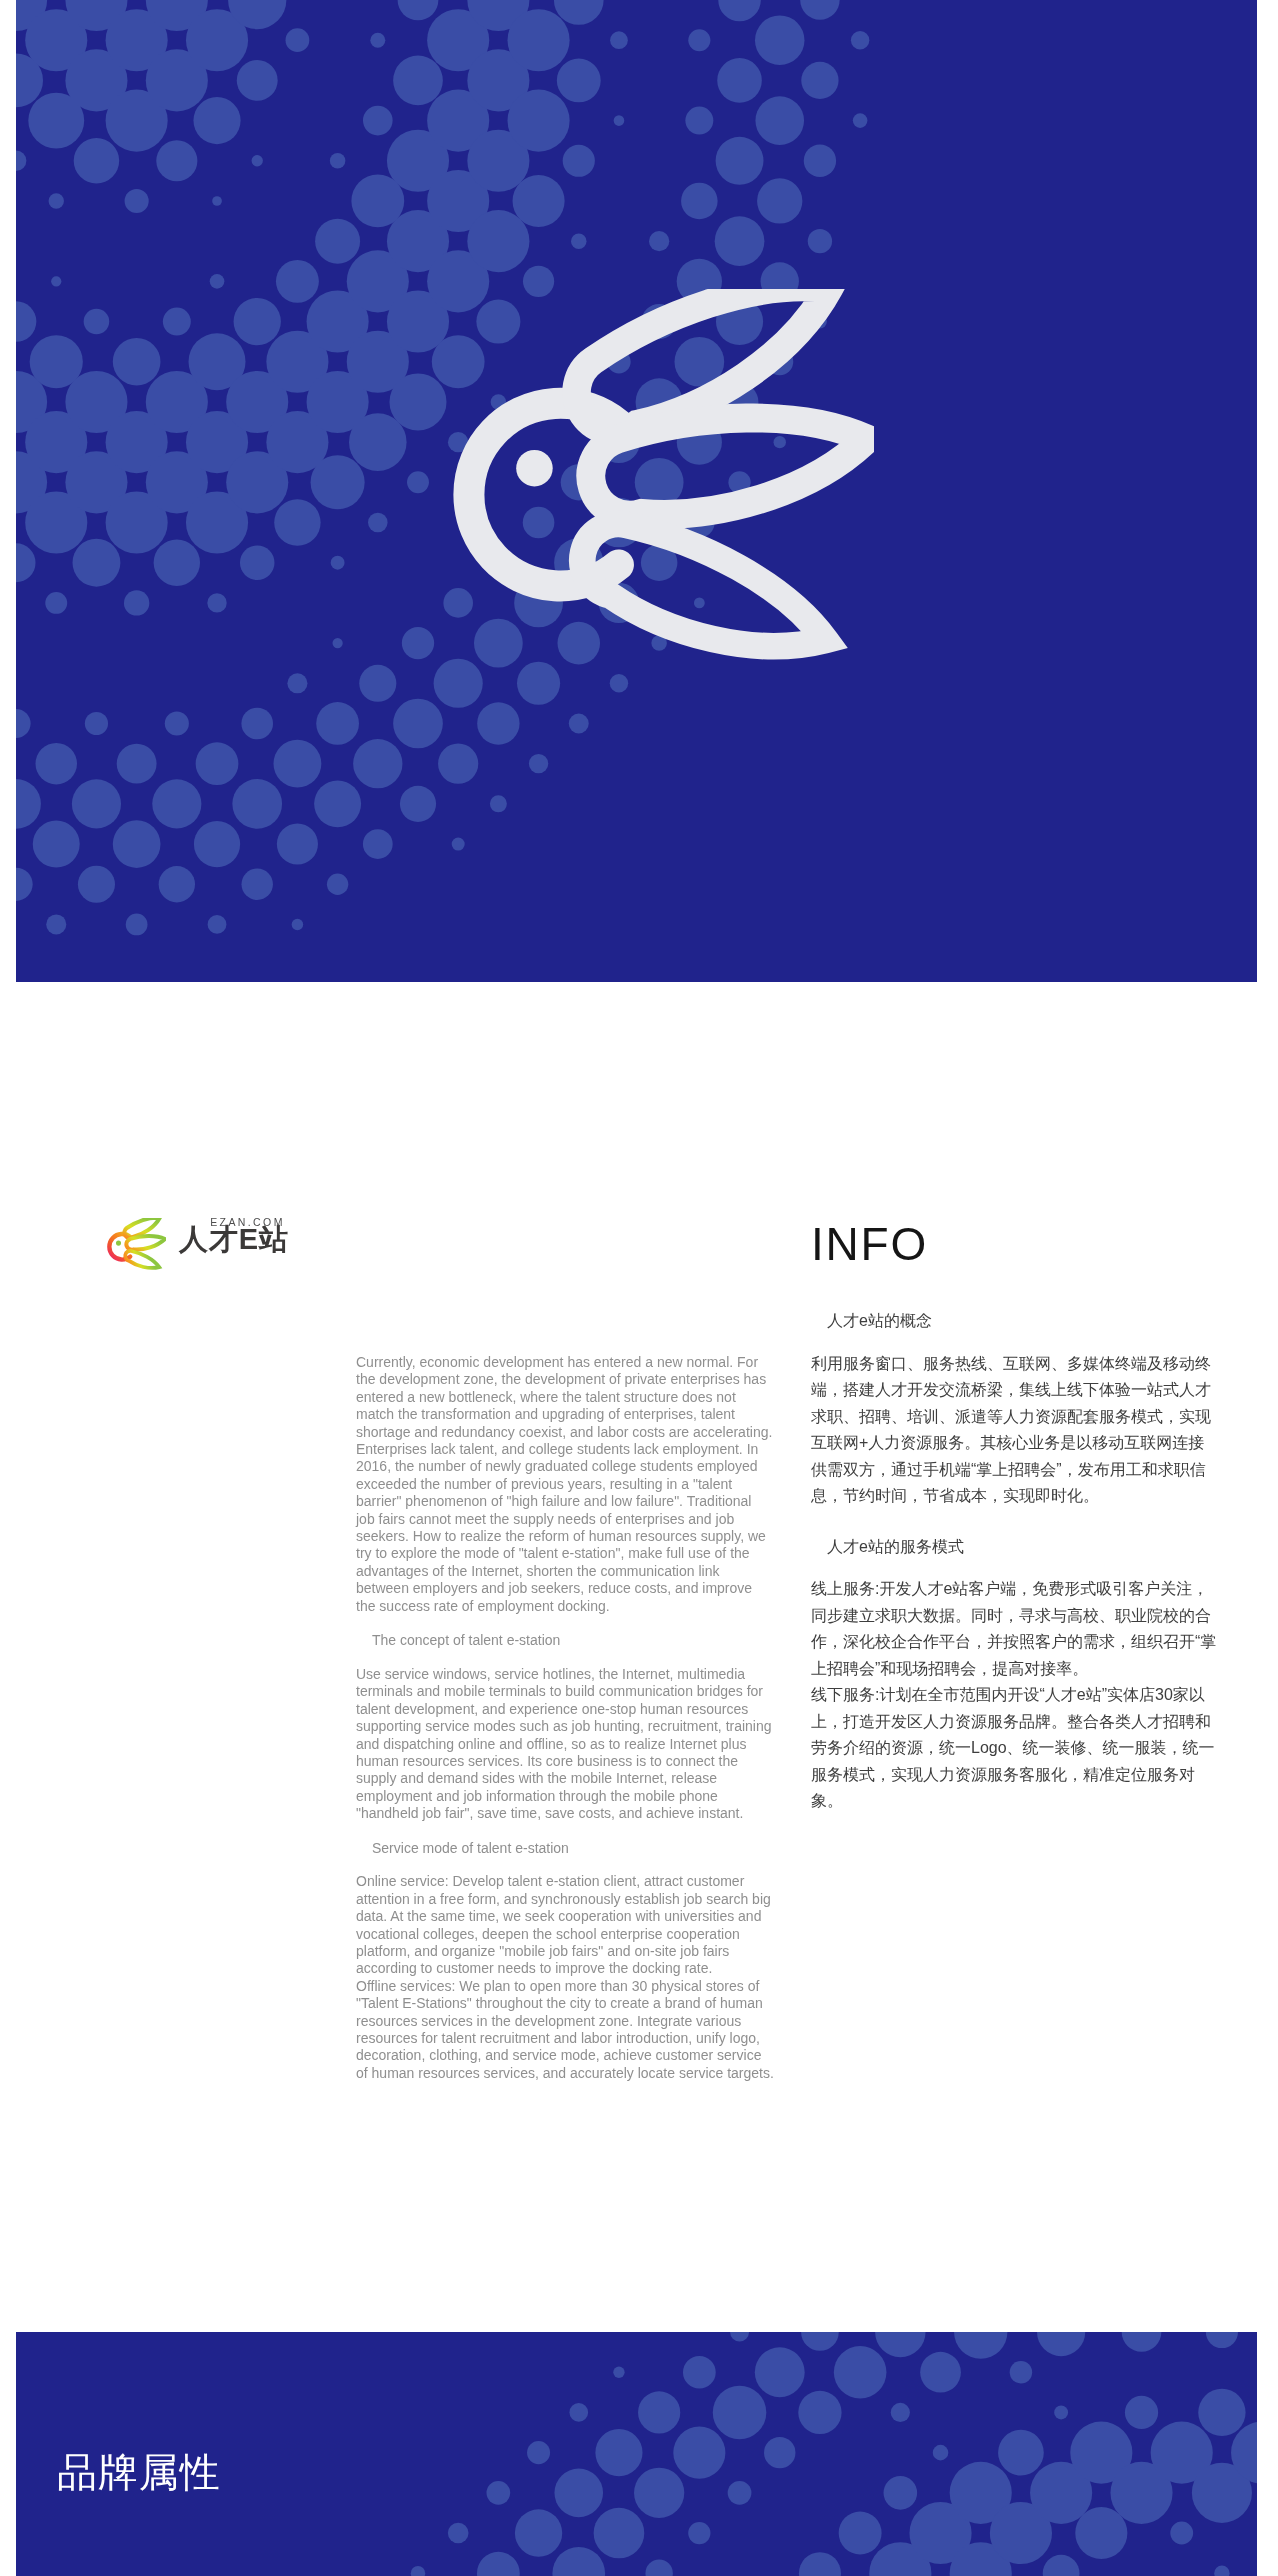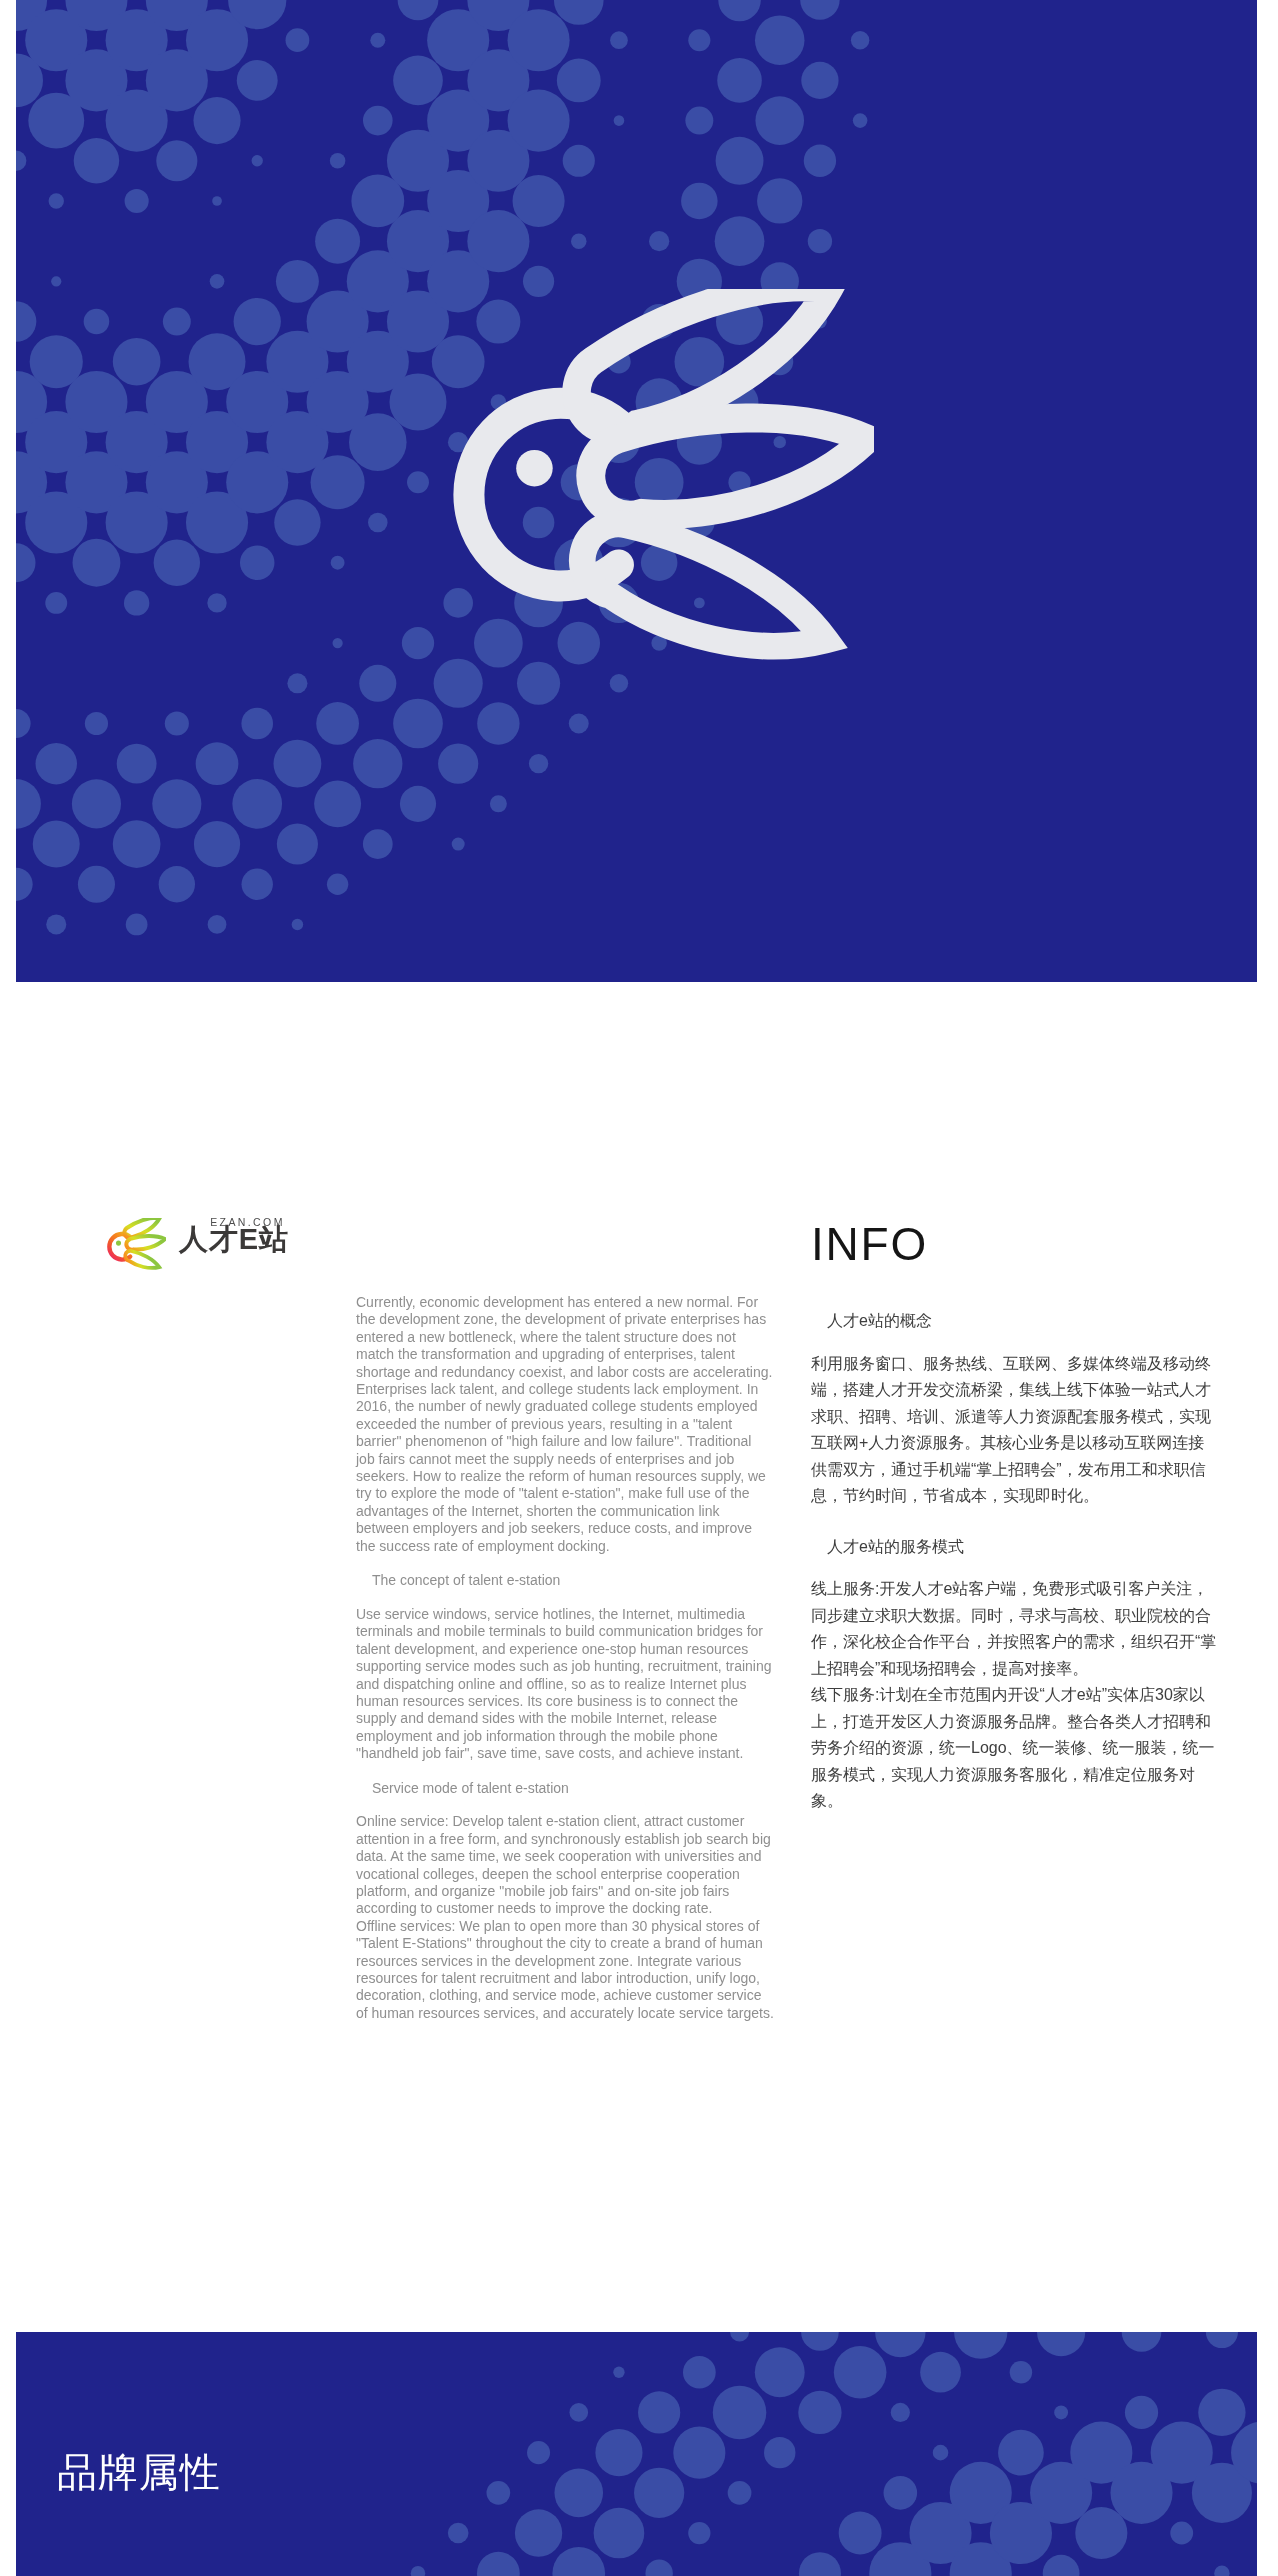--- a/index.html
+++ b/index.html
@@ -10,21 +10,21 @@
   #bottom-banner{top:2332px;height:244px;}
   .banner svg.halftone{position:absolute;left:0;top:0;display:block;}
   #big-mark{position:absolute;left:429px;top:289px;width:429px;height:393px;}
   
   #small-mark{position:absolute;left:106px;top:1218px;width:60px;height:55px;}
   #brand-name{position:absolute;left:179px;top:1220px;width:146px;font-size:29px;font-weight:700;
               letter-spacing:0.9px;color:#3B3938;white-space:nowrap;}
   #brand-domain{position:absolute;left:179px;top:1216px;width:137px;text-align:center;font-size:10.5px;
                 letter-spacing:2.4px;color:#4D4D4D;font-weight:400;}
   
-  #en-col{position:absolute;left:356px;top:1294px;width:418px;font-size:14px;line-height:17.4px;
+  #en-col{position:absolute;left:356px;top:1354px;width:418px;font-size:14px;line-height:17.4px;
           color:#8F8F8F;}
   #en-col .blk{margin:0 0 17.4px 0;white-space:pre-line;}
   #en-col .blk-h{margin:16px;}
   
   #zh-col{position:absolute;left:811px;top:1213px;width:409px;}
   #info-heading{font-size:46px;font-weight:300;letter-spacing:1.8px;color:#151515;line-height:1;margin:8px 0 41px 0;}
   .zh-blk{font-size:16px;line-height:26.5px;color:#3E3E3E;margin:0 0 24px 0;white-space:pre-line;}
   .zh-blk-h{font-size:16px;line-height:26.5px;color:#3E3E3E;font-weight:500;margin:16px;}
   
   #footer-title{position:absolute;left:41px;top:117px;font-size:40px;line-height:1.15;color:#FFFFFF;

